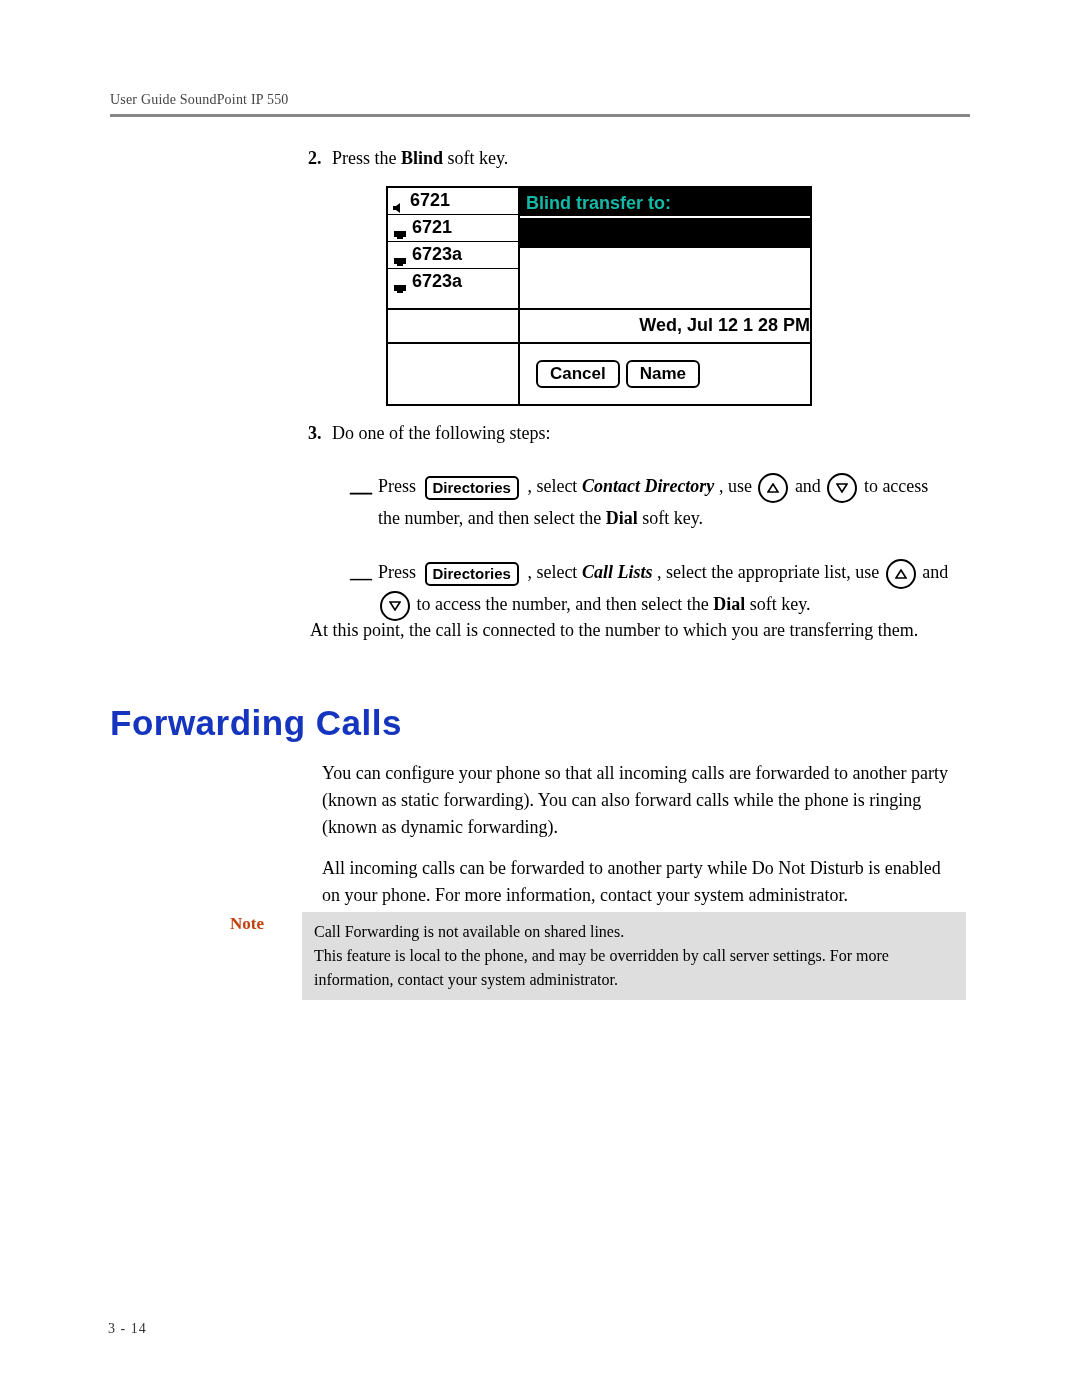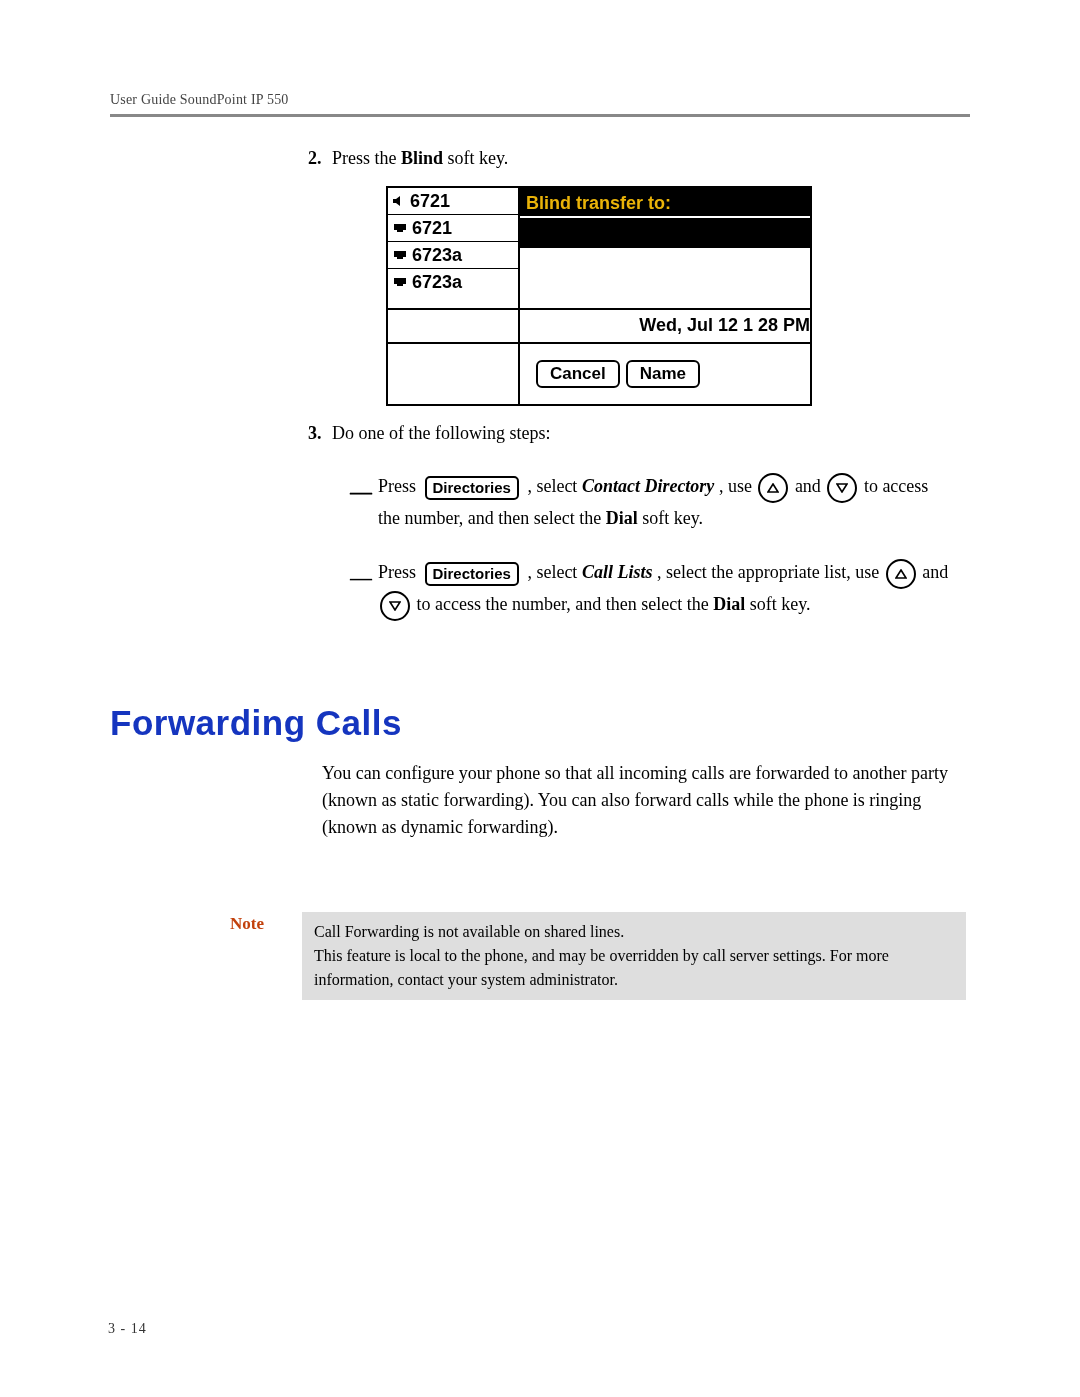--- a/index.html
+++ b/index.html
@@ -7,25 +7,25 @@
   .hdr{position:absolute;left:110px;top:92px;font-size:14px;color:#444;letter-spacing:.2px}
   .rule{position:absolute;left:110px;top:114px;width:860px;height:3px;background:#888}
   .body-col{position:absolute;left:310px;top:145px;width:640px}
   .ol{list-style:none;margin:0;padding:0}
   .ol>li{position:relative;padding-left:22px;margin:0 0 14px 0;font-size:18px;line-height:1.5}
   .num{position:absolute;left:-2px;top:0;font-weight:bold}
   .phone-wrap{margin:14px 0 14px 54px}
   table.lcd{border-collapse:collapse}
   table.lcd td{border:2px solid #000;vertical-align:top;font-family:Arial,Helvetica,sans-serif}
   .left-col{width:130px}
-  .line{height:26px;font-size:18px;padding:0 4px;font-weight:bold;display:flex;align-items:center;gap:4px;border-bottom:1px solid #000}
+  .line{height:26px;font-size:18px;padding:0 4px;font-weight:bold;display:flex;align-items:flex-end;gap:4px;border-bottom:1px solid #000}
   .line:last-child{border-bottom:0}
   .icon-speaker{width:14px;height:12px;display:inline-block}
   .icon-phone{width:16px;height:12px;display:inline-block}
-  .right-hdr{background:#000;color:#eab308;font-weight:bold;font-size:18px;padding:2px 6px;height:24px}
+  .right-hdr{background:#000;color:#14b8a6;font-weight:bold;font-size:18px;padding:2px 6px;height:24px}
   .right-input{background:#000;height:28px;border-top:2px solid #fff}
   .right-date{font-weight:bold;font-size:18px;text-align:right;padding:2px 0}
   .skwrap{display:flex;gap:6px;padding:2px 2px}
   .sk{border:2px solid #000;border-radius:6px;font-weight:bold;font-size:17px;padding:0 12px;height:24px;line-height:24px;font-family:Arial,Helvetica,sans-serif}
   .sub{list-style:none;margin:10px 0 0 18px;padding:0}
   .sub>li{position:relative;padding-left:28px;margin:0 0 24px 0;font-size:18px;line-height:1.7}
   .dash{position:absolute;left:0;top:2px;font-weight:bold;font-size:22px}
   .dirbtn{display:inline-block;border:2px solid #000;border-radius:5px;padding:0 6px;font-family:Arial,Helvetica,sans-serif;font-weight:bold;font-size:15px;line-height:20px;vertical-align:middle;margin:0 4px}
   .circ{display:inline-flex;width:26px;height:26px;border:2px solid #000;border-radius:50%;align-items:center;justify-content:center;vertical-align:middle;margin:0 2px}
   .circ svg{display:block}
@@ -155,25 +155,27 @@
                   <path d="M1 1 L11 1 L6 9 Z" fill="none" stroke="#000" stroke-width="1.6"></path>
                 </svg>
               </span>
         <span> to access the number, and then select the </span><b>Dial</b><span> soft key.</span>
       </li>
     </ul>
   </li>
  </ol>
 </div>
 
+<div class="after-block">At this point, the call is connected to the number to which you are transferring them.</div>
 
 <div class="h2">Forwarding Calls</div>
 
 <div class="fwd-block">
   <p class="para">You can configure your phone so that all incoming calls are forwarded to another party (known as static forwarding). You can also forward calls while the phone is ringing (known as dynamic forwarding).</p>
+  <p class="para">All incoming calls can be forwarded to another party while Do Not Disturb is enabled on your phone. For more information, contact your system administrator.</p>
 </div>
 
 <div class="note-outer">
   <span class="note-lab">Note</span><span class="note-body">
     <span>Call Forwarding is not available on shared lines.</span><br>
     <span>This feature is local to the phone, and may be overridden by call server settings. For more information, contact your system administrator.</span>
   </span>
 </div>
 
 <div class="pgnum">3 - 14</div>

